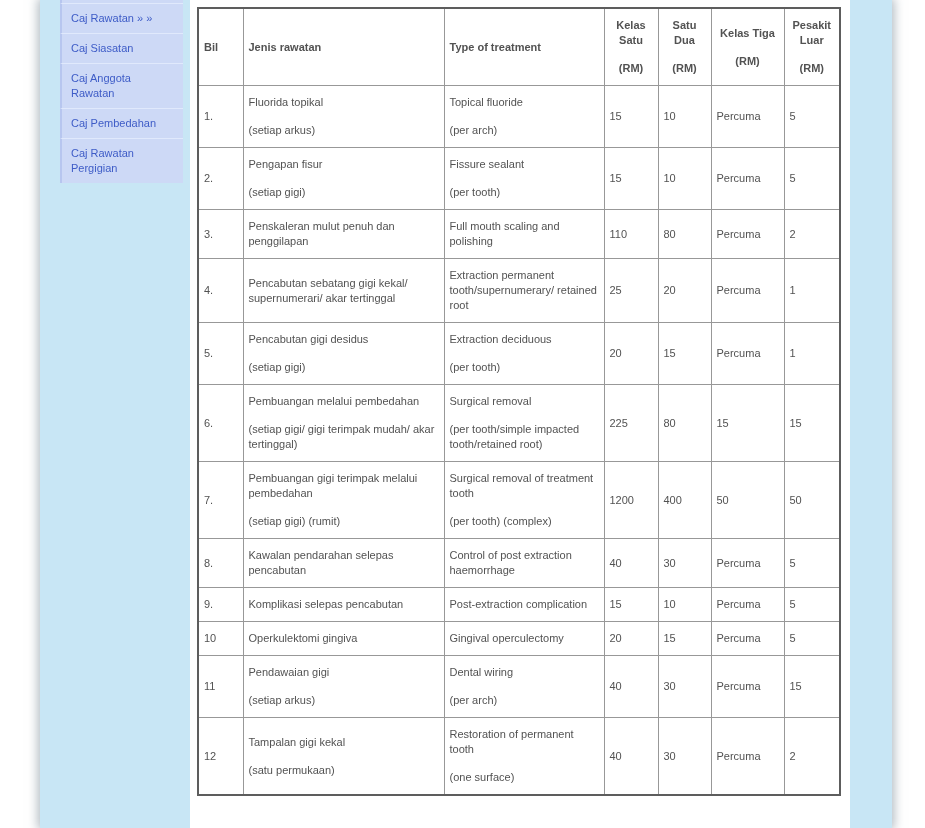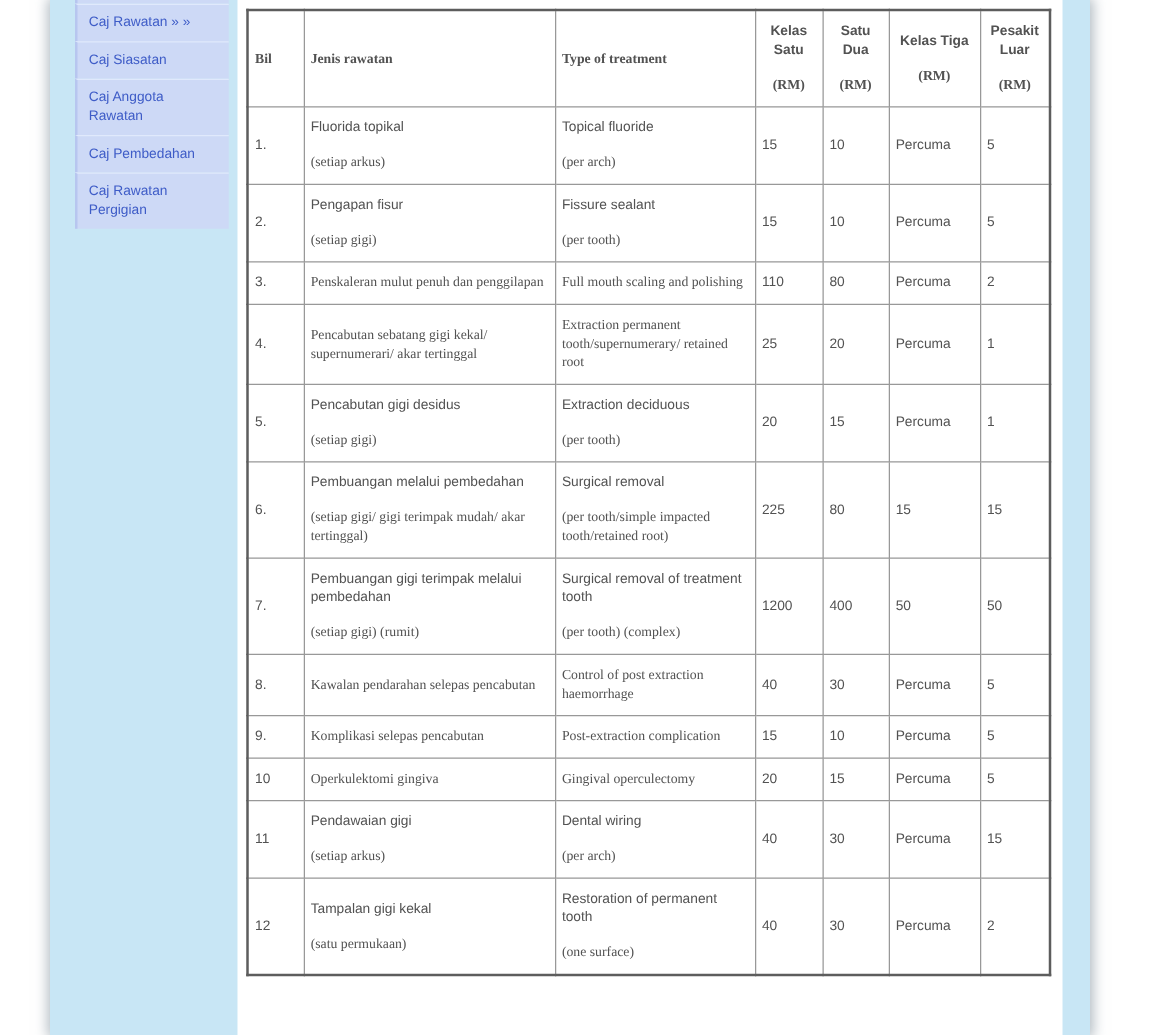--- a/index.html
+++ b/index.html
@@ -8,20 +8,21 @@
     overflow: hidden;
     background: #ffffff;
     font-family: "Liberation Sans", sans-serif;
   }
   .page {
     position: absolute;
     left: 40px; top: 0;
     width: 832px; height: 828px;
     background: var(--page-bg, #c8e6f5);
     box-shadow: 0 0 10px 2px rgba(110,128,140,0.55);
+    padding-left: 20px;
   }
   
   .sidebar {
     position: absolute;
     left: 20px; top: 0;
     width: 123px;
   }
   .menu-partial {
     height: 3px;
     background: var(--menu-bg, #cdd9f6);
@@ -58,21 +59,21 @@
   .fees-table th, .fees-table td {
     border: 1px solid #989898;
     vertical-align: middle;
     padding: 9px 4px 9px 5px;
     text-align: left;
     word-wrap: break-word;
   }
   .fees-table th { font-weight: bold; }
   .fees-table th.center { text-align: center; padding-left: 3px; padding-right: 3px; }
   .fees-table p { margin: 0 0 13px 0; }
-  .fees-table p:last-child { margin-bottom: 0; font-family: Liberation Serif, serif; }
+  .fees-table p:last-child { margin-bottom: 0; }
 </style>
 </head>
 <body>
 
 <div class="page">
 
   <nav class="sidebar">
     <div class="menu-partial"></div>
 
   <div class="menu-item">Caj Rawatan » »</div>

